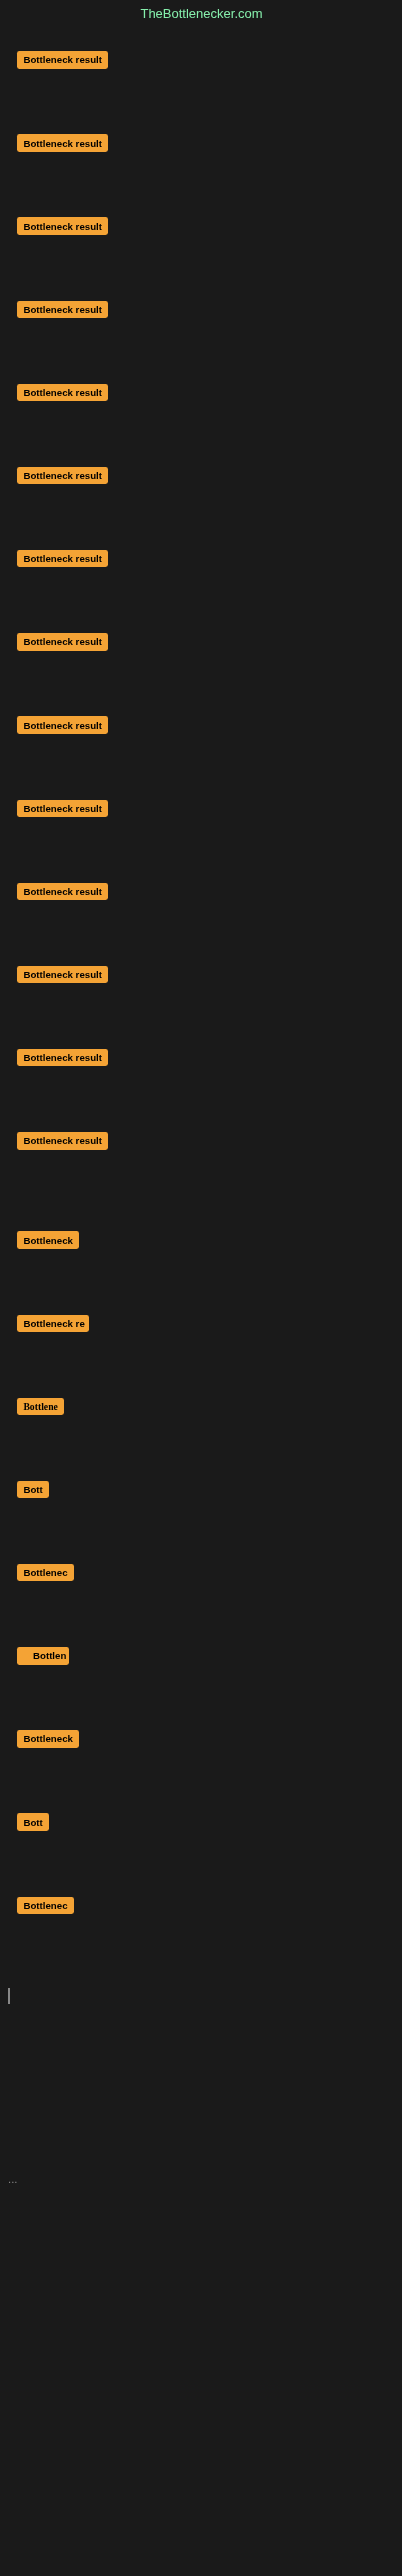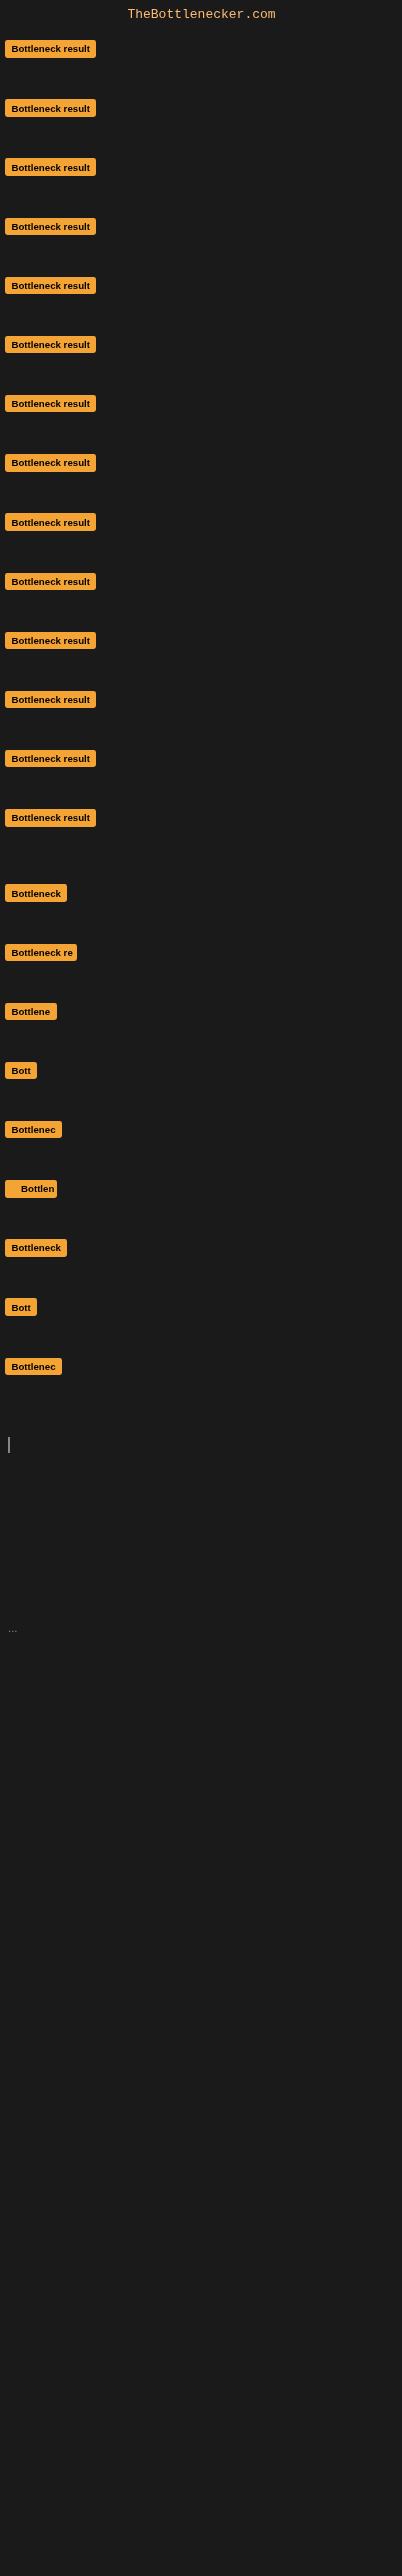--- a/index.html
+++ b/index.html
@@ -16,32 +16,31 @@
       position: relative;
     }
 
     .header {
       text-align: center;
       padding: 6.4px 0;
       background-color: #1a1a1a;
     }
 
     .header-title {
-      color: #fdba74;
+      color: #86efac;
       font-size: 13px;
       font-weight: normal;
-      font-family: Liberation Mono, monospace;
     }
 
     .bottleneck-container {
       padding: 0 0 0 0;
     }
 
     .bottleneck-item {
-      margin: 5px;
+      margin: 17px;
       padding: 6.4px 0;
       position: relative;
     }
 
     .bottleneck-badge {
       display: inline-block;
       background-color: #f4a335;
       color: #000000;
       font-size: 9.7px;
       font-weight: bold;
@@ -103,21 +102,21 @@
       <div style="height: 16px;"></div>
       <div class="bottleneck-item"><span class="bottleneck-badge" style="max-width: 97px; overflow: hidden;">Bottleneck result</span></div>
       <div style="height: 16px;"></div>
       <div class="bottleneck-item"><span class="bottleneck-badge" style="max-width: 93px; overflow: hidden;">Bottleneck result</span></div>
       <div style="height: 16px;"></div>
       <div style="height: 16px;"></div>
       <div class="bottleneck-item"><span class="bottleneck-badge" style="max-width: 64px; overflow: hidden;">Bottleneck</span></div>
       <div style="height: 16px;"></div>
       <div class="bottleneck-item"><span class="bottleneck-badge" style="max-width: 72px; overflow: hidden;">Bottleneck re</span></div>
       <div style="height: 16px;"></div>
-      <div class="bottleneck-item"><span class="bottleneck-badge" style="max-width: 58px; overflow: hidden;">Bottlene</span></div>
+      <div class="bottleneck-item"><span class="bottleneck-badge" style="max-width: 58px; overflow: hidden; font-family: Liberation Serif, serif;">Bottlene</span></div>
       <div style="height: 16px;"></div>
       <div class="bottleneck-item"><span class="bottleneck-badge" style="max-width: 32px; overflow: hidden;">Bott</span></div>
       <div style="height: 16px;"></div>
       <div class="bottleneck-item"><span class="bottleneck-badge" style="max-width: 60px; overflow: hidden;">Bottlenec</span></div>
       <div style="height: 16px;"></div>
       <div class="bottleneck-item"><span class="bottleneck-badge" style="max-width: 52px; overflow: hidden; padding-left: 16px;">Bottlen</span></div>
       <div style="height: 16px;"></div>
       <div class="bottleneck-item"><span class="bottleneck-badge" style="max-width: 64px; overflow: hidden;">Bottleneck</span></div>
       <div style="height: 16px;"></div>
       <div class="bottleneck-item"><span class="bottleneck-badge" style="max-width: 32px; overflow: hidden;">Bott</span></div>

